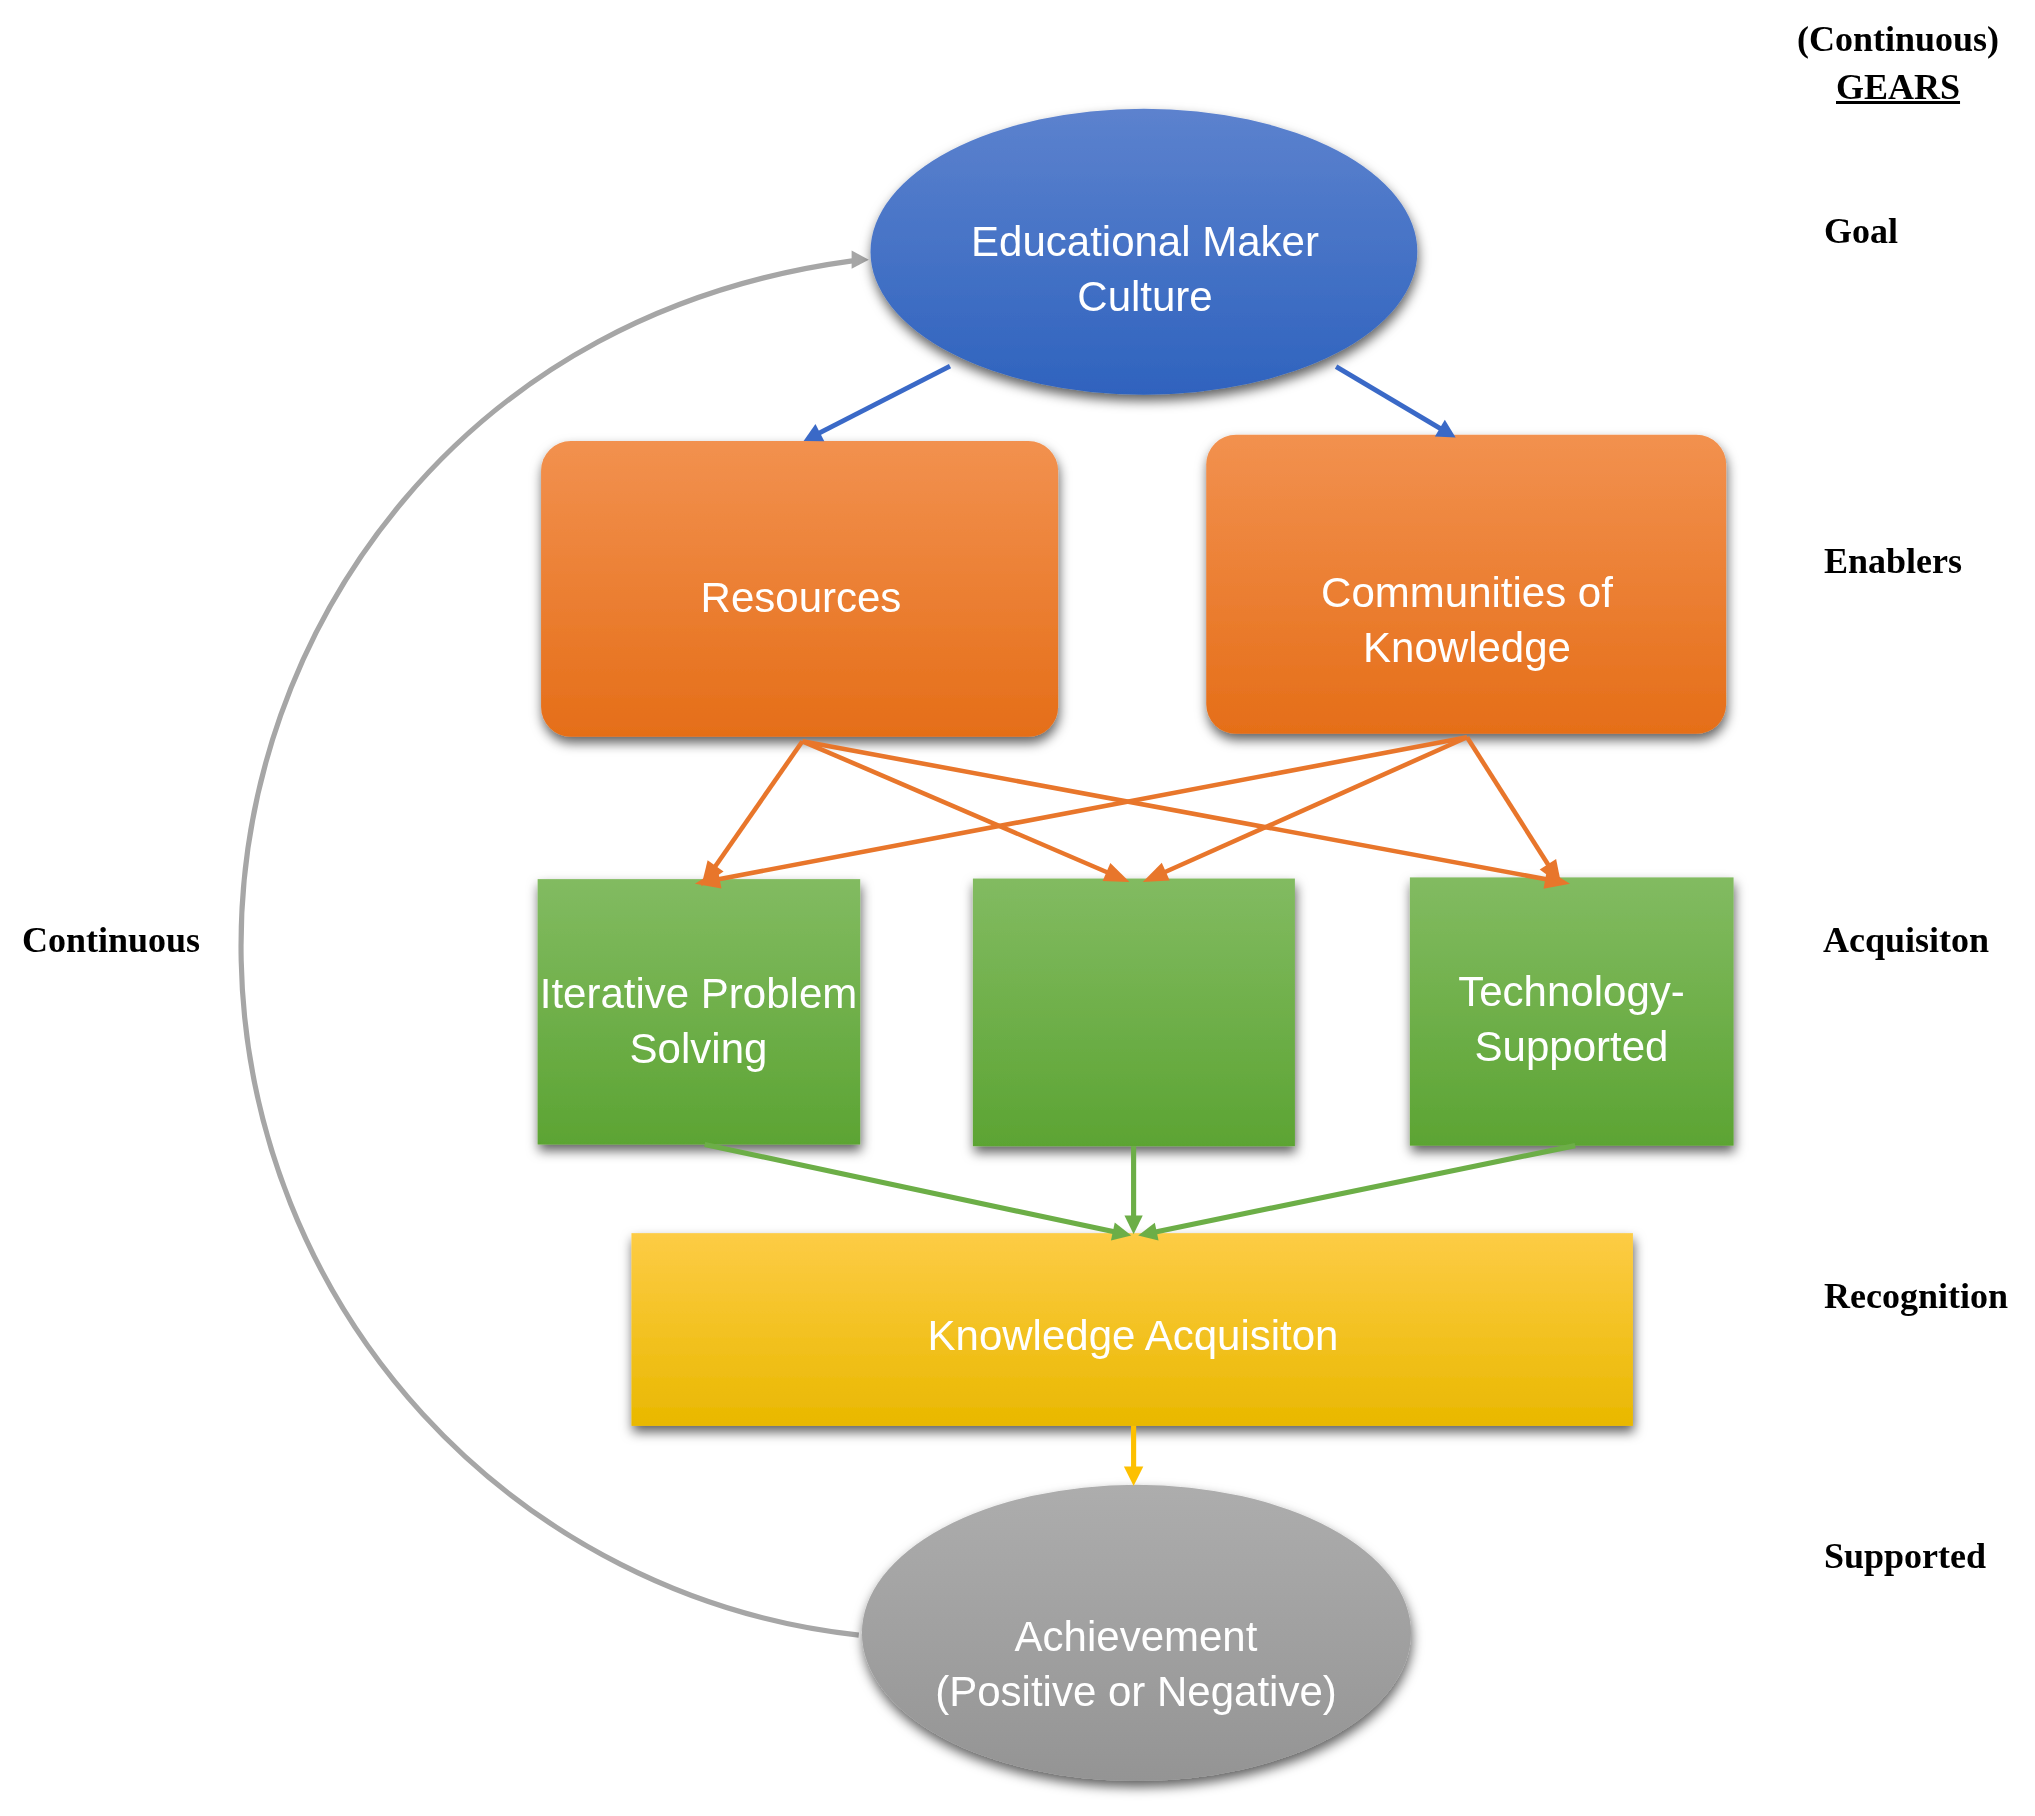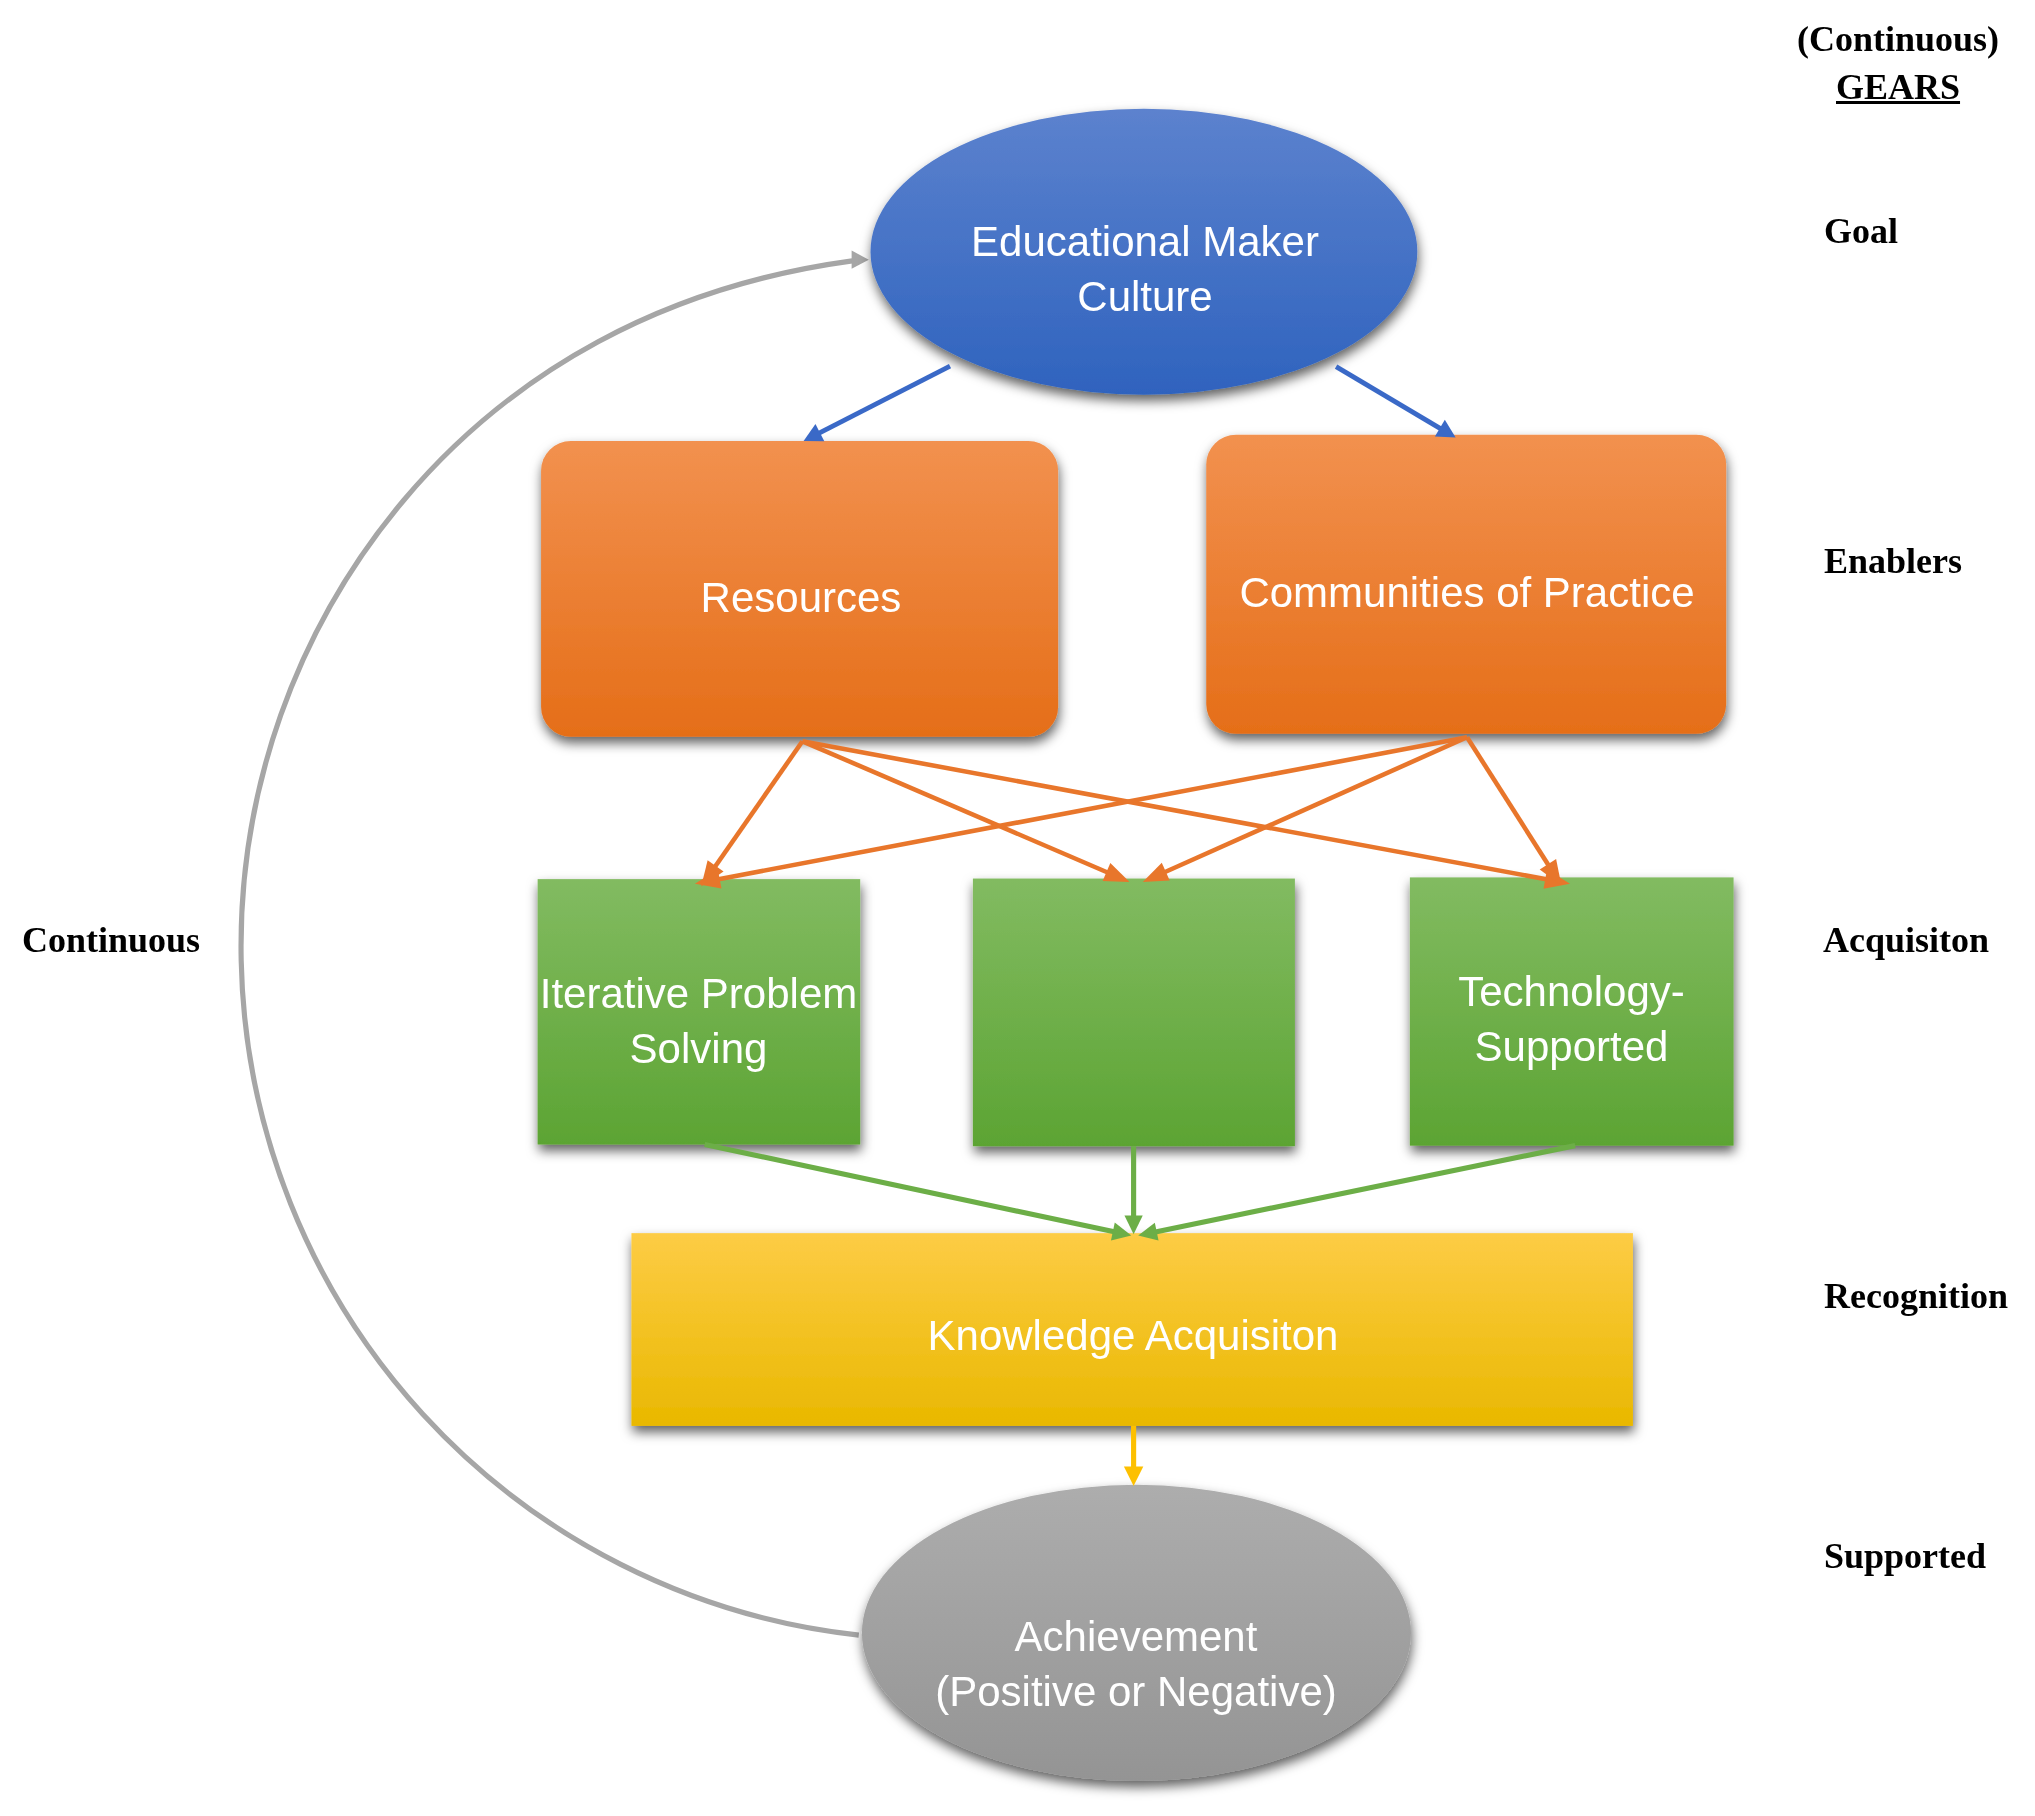--- a/index.html
+++ b/index.html
@@ -108,21 +108,21 @@
         <g>
           <line x1="1982" y1="2493" x2="1982.00" y2="2570.80" stroke="#FDC000" stroke-width="9"></line>
           <polygon points="1982,2598 1965.00,2564.00 1999.00,2564.00" fill="#FDC000"></polygon>
         </g>
       </g>
   </svg>
 
   <div class="nodetext" style="left:916px;top:215px;width:458px;">Educational Maker
 Culture</div>
   <div class="nodetext" style="left:572px;top:571px;width:458px;">Resources</div>
-  <div class="nodetext" style="left:1238px;top:566px;width:458px;">Communities of Practice</div>
+  <div class="nodetext" style="left:1238px;top:566px;width:458px;">Communities of Knowledge</div>
   <div class="nodetext" style="left:527px;top:967px;width:343px;text-align:center;">Iterative Problem
 Solving</div>
   <div class="nodetext" style="left:1400px;top:965px;width:343px;">Technology-
 Supported</div>
   <div class="nodetext" style="left:904px;top:1309px;width:458px;">Knowledge Acquisiton</div>
   <div class="nodetext" style="left:907px;top:1589px;width:458px;margin-top:21px;">Achievement
 (Positive or Negative)</div>
 
   <div class="sidelabel" style="left:1797px;top:21px;">(Continuous)</div>
   <div class="sidelabel" style="left:1836px;top:69px;text-decoration:underline;">GEARS</div>

